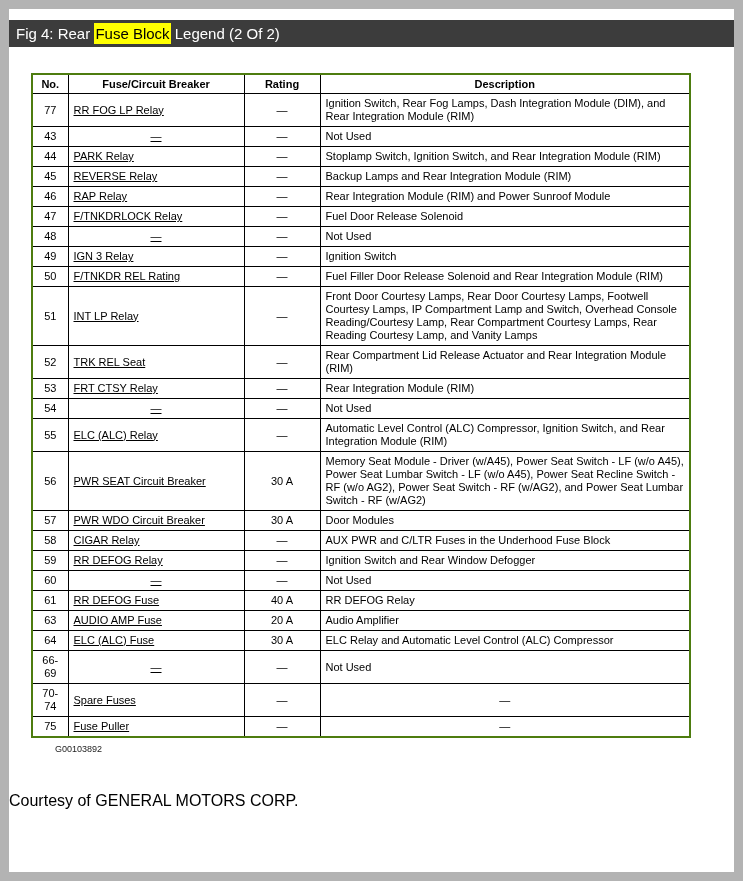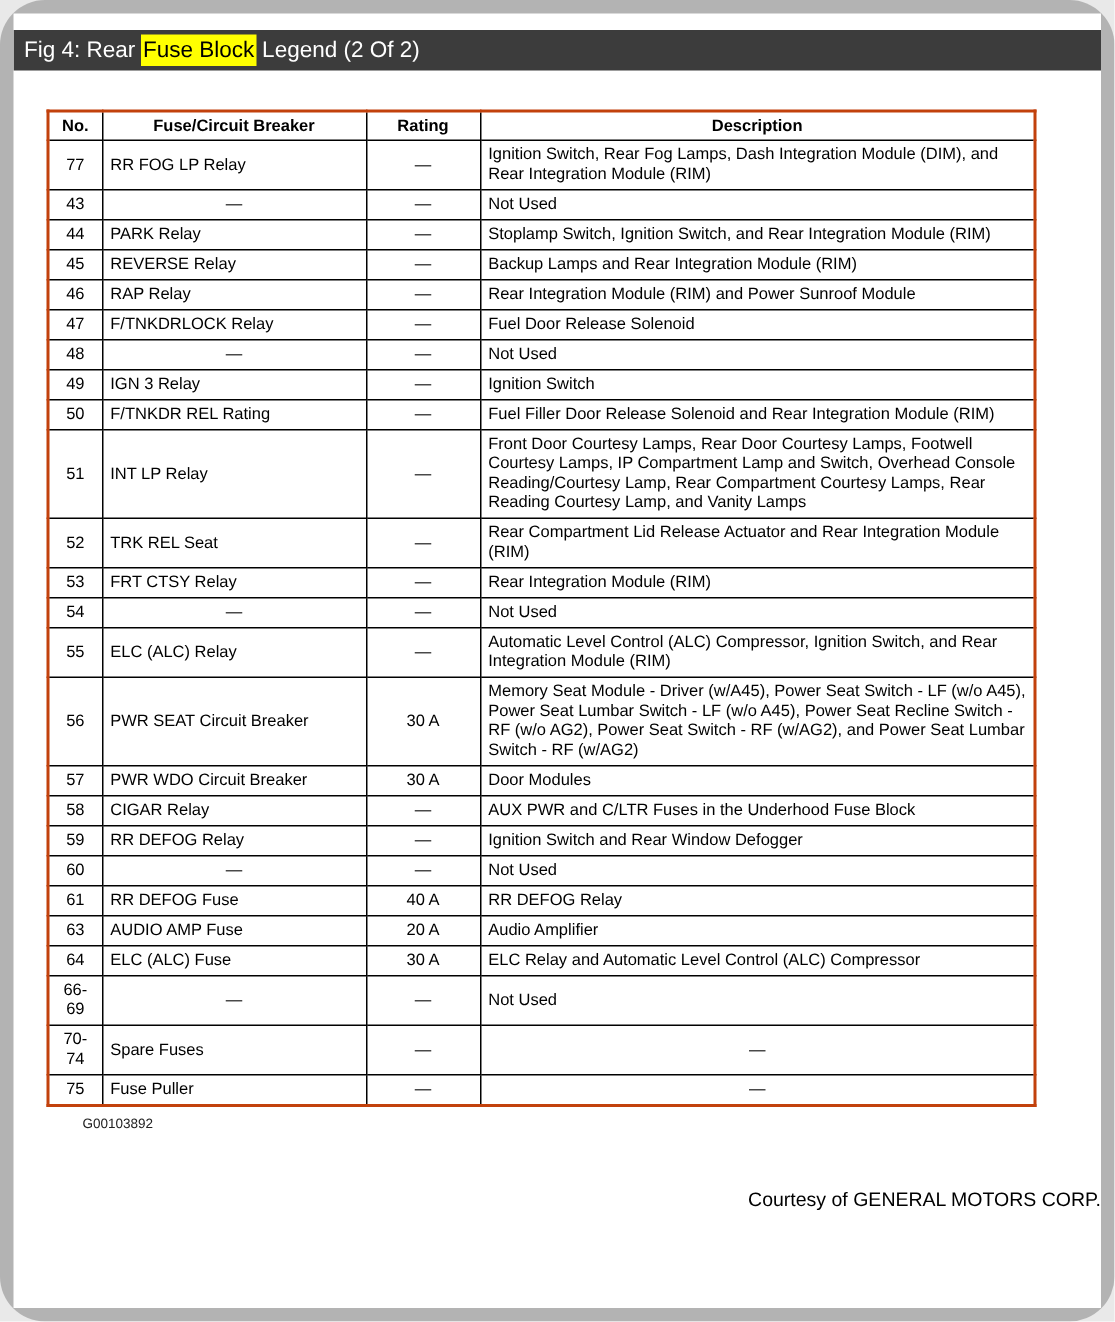--- a/index.html
+++ b/index.html
@@ -11,21 +11,20 @@
     height: 881px;
     font-family: "Liberation Sans", sans-serif;
     background: #e9e9e9;
   }
   .frame {
     width: 743px;
     height: 881px;
     background: #b3b3b3;
     padding: 9px;
     box-sizing: border-box;
-    border-radius: 30px;
   }
   .page {
     background: #ffffff;
     width: 100%;
     height: 100%;
     box-sizing: border-box;
     padding-top: 11px;
     overflow: hidden;
   }
   .title-bar {
@@ -43,49 +42,49 @@
     padding: 2px 1px;
   }
   .table-wrap {
     margin: 26px 0 0 22px;
   }
   table.fuse {
     border-collapse: collapse;
     width: 545px;
     font-size: 11px;
     color: #000;
-    border: 2px solid #c2410c;
+    border: 2px solid #4d7c0f;
     table-layout: fixed;
   }
   table.fuse th, table.fuse td {
     border: 1px solid #000;
     padding: 3px 5px;
     vertical-align: middle;
     line-height: 13px;
   }
   table.fuse th {
     font-weight: bold;
     text-align: center;
     height: 14px;
     padding: 2px 4px;
   }
   .col-no    { width: 36px;  text-align: center; }
-  .col-name  { width: 176px; text-align: left; }
+  .col-name  { width: 176px; text-align: left; text-decoration: underline; }
   .col-rating{ width: 76px;  text-align: center; }
   .col-desc  { width: 370px; text-align: left; }
   td.center  { text-align: center; }
   .figid {
     margin: 6px 0 0 24px;
     font-size: 9px;
     color: #222;
   }
   .courtesy {
     margin-top: 38px;
-    text-align: right;
-    font-size: 13px;
+    text-align: left;
+    font-size: 16px;
     color: #000;
   }
 </style>
 </head>
 <body>
 
 <div class="frame">
   <div class="page">
 
     <div class="title-bar"><span>Fig 4: Rear </span><span class="hl">Fuse Block</span><span> Legend (2 Of 2)</span></div>

